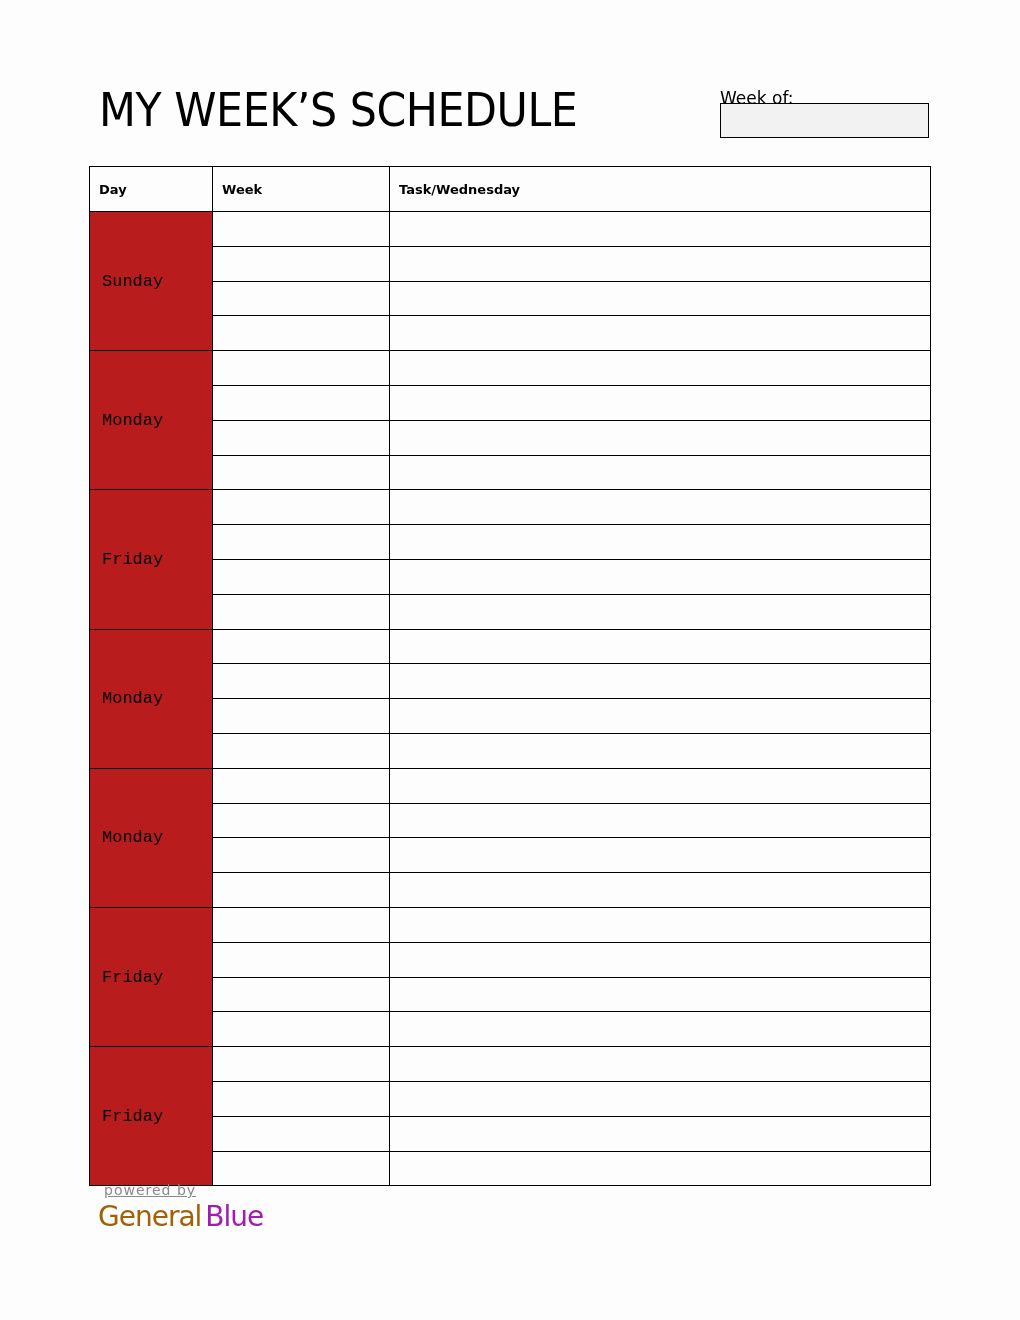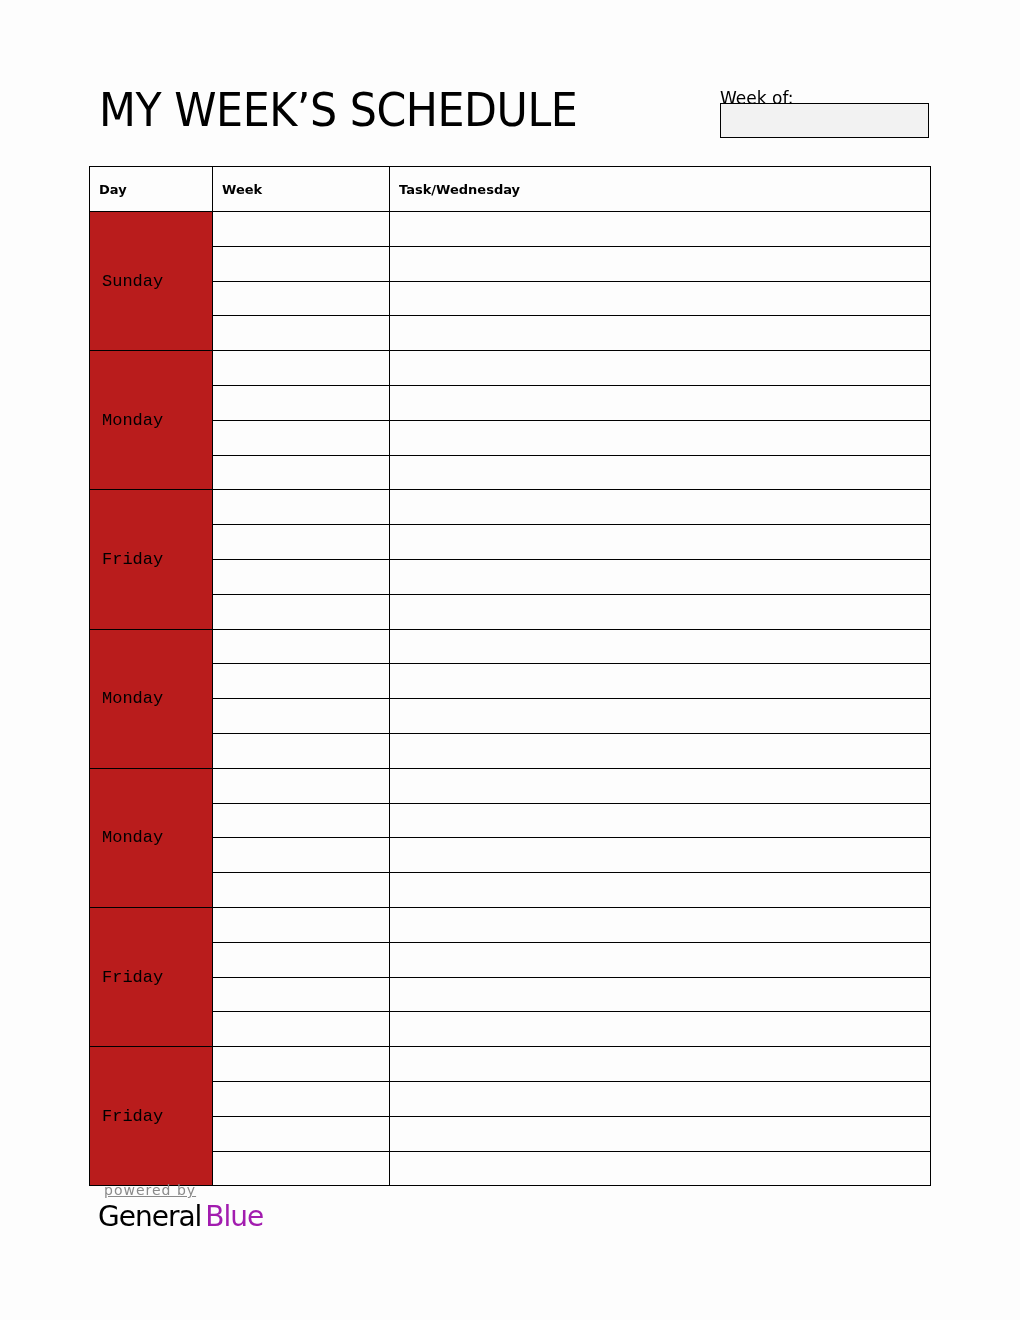--- a/index.html
+++ b/index.html
@@ -7,21 +7,21 @@
   .title { position:absolute; left:99px; top:84px; font-size:46px; font-family:"DejaVu Sans",sans-serif; letter-spacing:-0.5px; font-weight:normal; line-height:52px; margin:0; transform:scaleX(0.93); transform-origin:left; }
   .week-label { position:absolute; left:720px; width:210px; top:88px; font-size:17px; font-family:"DejaVu Sans",sans-serif; }
   .week-box { position:absolute; left:720px; top:103px; width:209px; height:35px; border:1.5px solid #000; background:#f2f2f2; box-sizing:border-box; }
   table { position:absolute; left:89px; top:166px; width:842px; border-collapse:collapse; table-layout:fixed; }
   td, th { border:1.5px solid #000; padding:0; box-sizing:border-box; }
   th { height:45px; text-align:left; padding-left:9px; font-size:13px; font-weight:bold; font-family:"DejaVu Sans",sans-serif; }
   td { height:34.8px; }
   td.day { background:#b91c1c; padding-left:12px; font-size:17px; font-family:Liberation Mono, monospace; vertical-align:middle; }
   .powered { position:absolute; left:104px; top:1182px; font-size:14px; color:#8a8a8a; letter-spacing:1px; font-family:"DejaVu Sans",sans-serif;text-decoration:underline; }
   .brand { position:absolute; left:98px; top:1200px; font-size:28px; font-family:"DejaVu Sans",sans-serif; letter-spacing:-1px; }
-  .brand .b1 { color:#000000; }
+  .brand .b1 { color:#a16207; }
   .brand .b2 { color:#a21caf; margin-left:4px; }
 </style>
 </head>
 <body>
 
 <h1 class="title">MY WEEK’S SCHEDULE</h1>
 <div class="week-label">Week of:</div>
 <div class="week-box"></div>
 
 <table>

